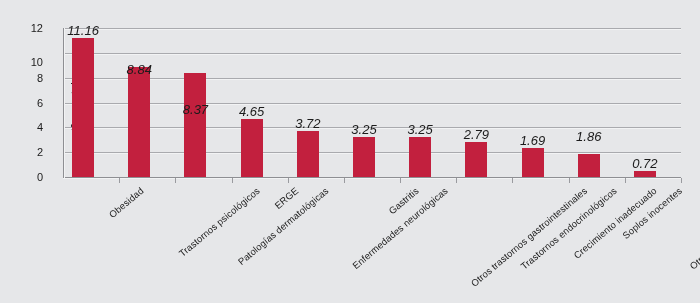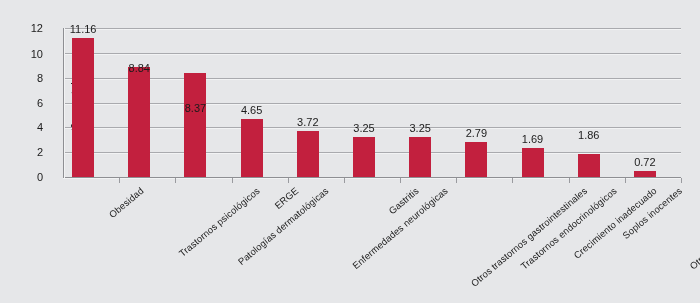--- a/index.html
+++ b/index.html
@@ -113,23 +113,24 @@
   .bar {
     position: absolute;
     bottom: 0;
     width: 22px;
     background: #c2203e;
   }
 
   .bar-value {
     position: absolute;
     transform: translateX(-50%);
-    font-size: 11px;
-    color: #1b1b1b;
-    white-space: nowrap;
+    font-size: 13px;
+    color: #1b1b1b;
+    white-space: nowrap;
+    font-style: italic;
   }
 
   
   .x-tick {
     position: absolute;
     top: 178px;
     width: 1px;
     height: 5px;
     background: #9a9b9f;
   }
@@ -165,21 +166,21 @@
       <div class="gridline" style="top: 24.8333px;"></div>
       <div class="gridline" style="top: 0px;"></div>
     </div>
   <div class="y-axis-line"></div>
   <div class="y-ticks-host" id="y-ticks-host">
       <div class="y-tick-label" style="top: 149px;">0</div>
       <div class="y-tick-label" style="top: 124.167px;">2</div>
       <div class="y-tick-label" style="top: 99.3333px;">4</div>
       <div class="y-tick-label" style="top: 74.5px;">6</div>
       <div class="y-tick-label" style="top: 49.6667px;">8</div>
-      <div class="y-tick-label" style="top: 26px;">10</div>
+      <div class="y-tick-label" style="top: 34px;">10</div>
       <div class="y-tick-label" style="top: 0px;">12</div>
     </div>
 
   <div id="overlay">
       <div class="bar" style="left: 72.0909px; top: 38.43px; height: 138.57px; position: absolute; background: rgb(194, 32, 62);"></div>
       <div class="bar-value" style="left: 83.0909px; top: 23.43px;">11.16</div>
       <div class="x-tick" style="left: 119.182px;"></div>
       <div class="x-label" style="left: 97.0909px;">Obesidad</div>
       <div class="bar" style="left: 128.273px; top: 67.2367px; height: 109.763px; position: absolute; background: rgb(194, 32, 62);"></div>
       <div class="bar-value" style="left: 139.273px; top: 62px;">8.84</div>

